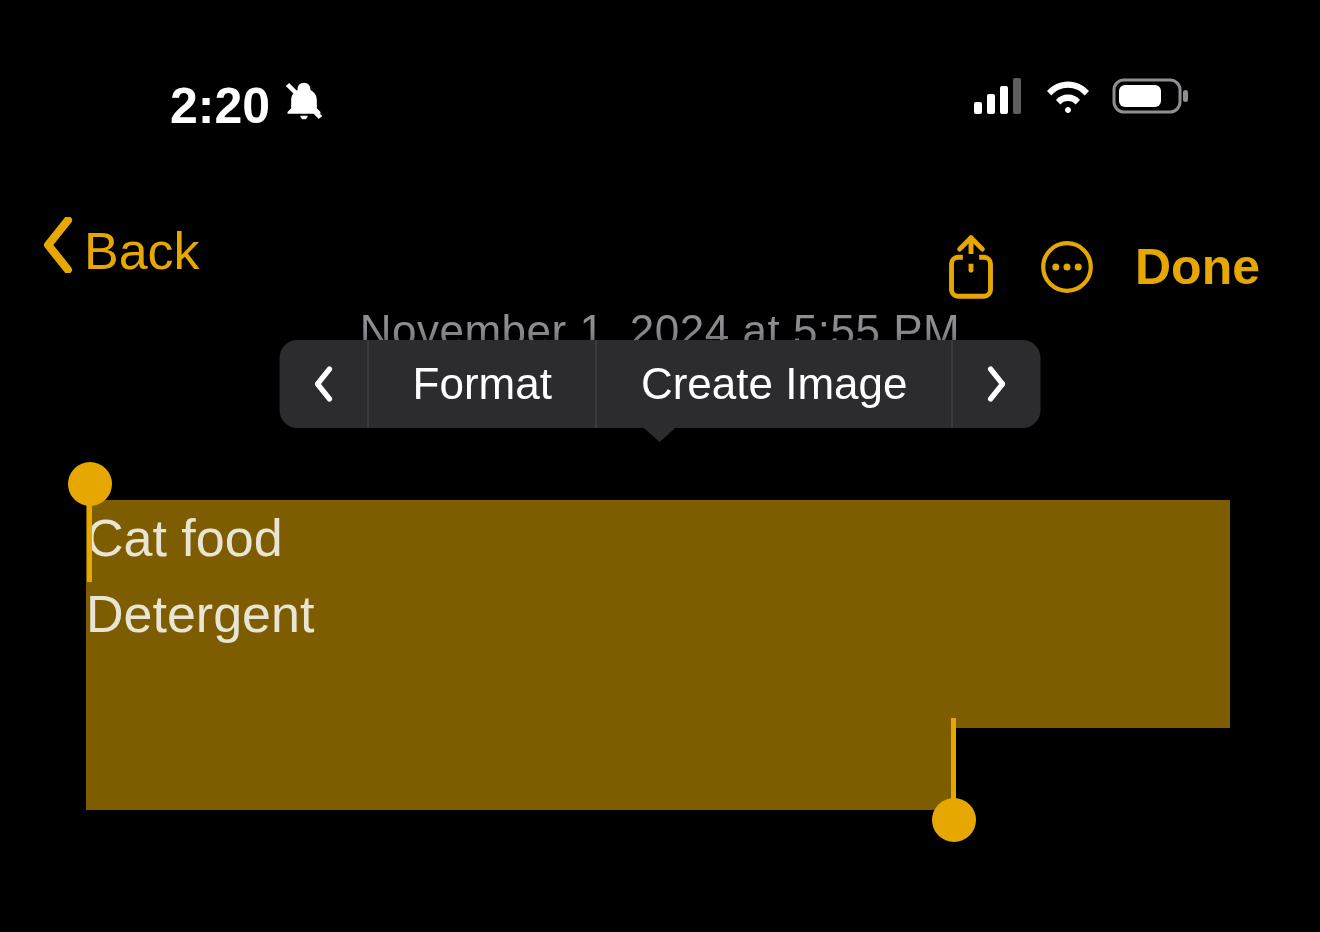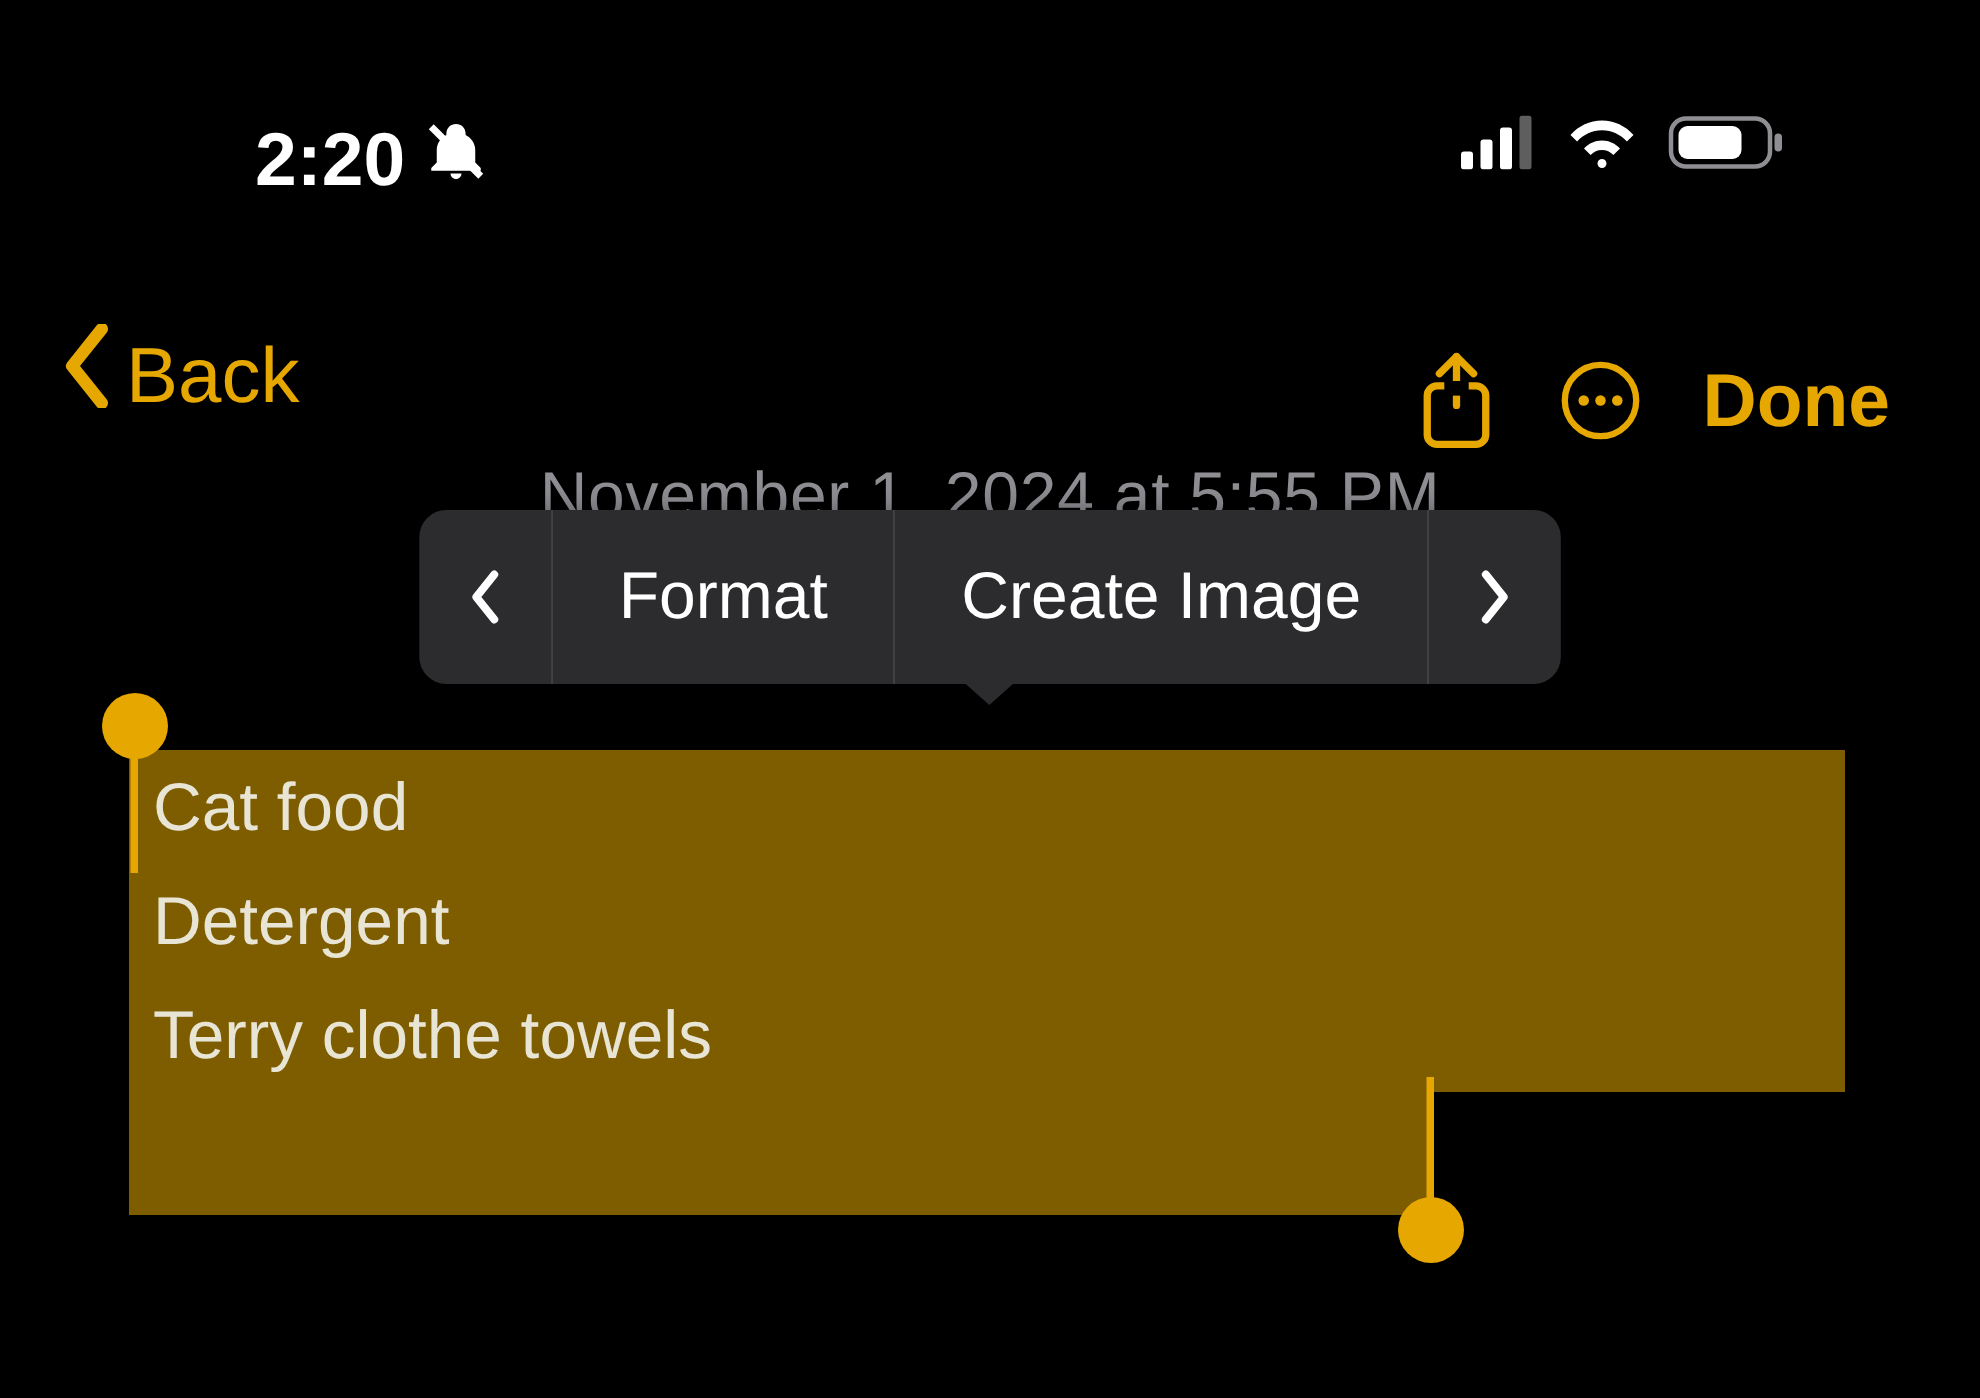--- a/index.html
+++ b/index.html
@@ -82,21 +82,21 @@
     
     .context-menu {
       position: absolute;
       top: 340px;
       left: 50%;
       transform: translateX(-50%);
       background: #2C2C2E;
       border-radius: 18px;
       display: flex;
       align-items: stretch;
-      height: 116px;
+      height: 88px;
       box-shadow: 0 4px 20px rgba(0,0,0,0.5);
       z-index: 10;
     }
     .context-menu::after {
       content: "";
       position: absolute;
       bottom: -14px;
       left: 50%;
       transform: translateX(-50%);
       width: 0;
@@ -169,25 +169,24 @@
       top: -80px;
       left: 19px;
       width: 5px;
       height: 84px;
       background: #E6A800;
     }
     .note-line {
       position: relative;
       z-index: 2;
       color: #E8E5D5;
-      font-size: 45px;
+      font-size: 52px;
       font-weight: 400;
       line-height: 76px;
       white-space: nowrap;
-      padding-left: 16px;
     }
   </style>
 </head>
 <body>
 
 <div class="status-bar">
   <div class="status-left">
     <span>2:20</span>
     <span>
       <svg width="44" height="44" viewBox="0 0 24 24" fill="#fff">
@@ -270,14 +269,13 @@
   </div>
 </div>
 
 <div class="note-body">
   <div class="selection-block"></div>
   <div class="selection-partial"></div>
   <div class="handle handle-start"></div>
   <div class="handle handle-end"></div>
   <div class="note-line">Cat food</div>
   <div class="note-line">Detergent</div>
-  <div class="note-line">Terry clothe towels</div>
 </div>
 
 </body></html>

